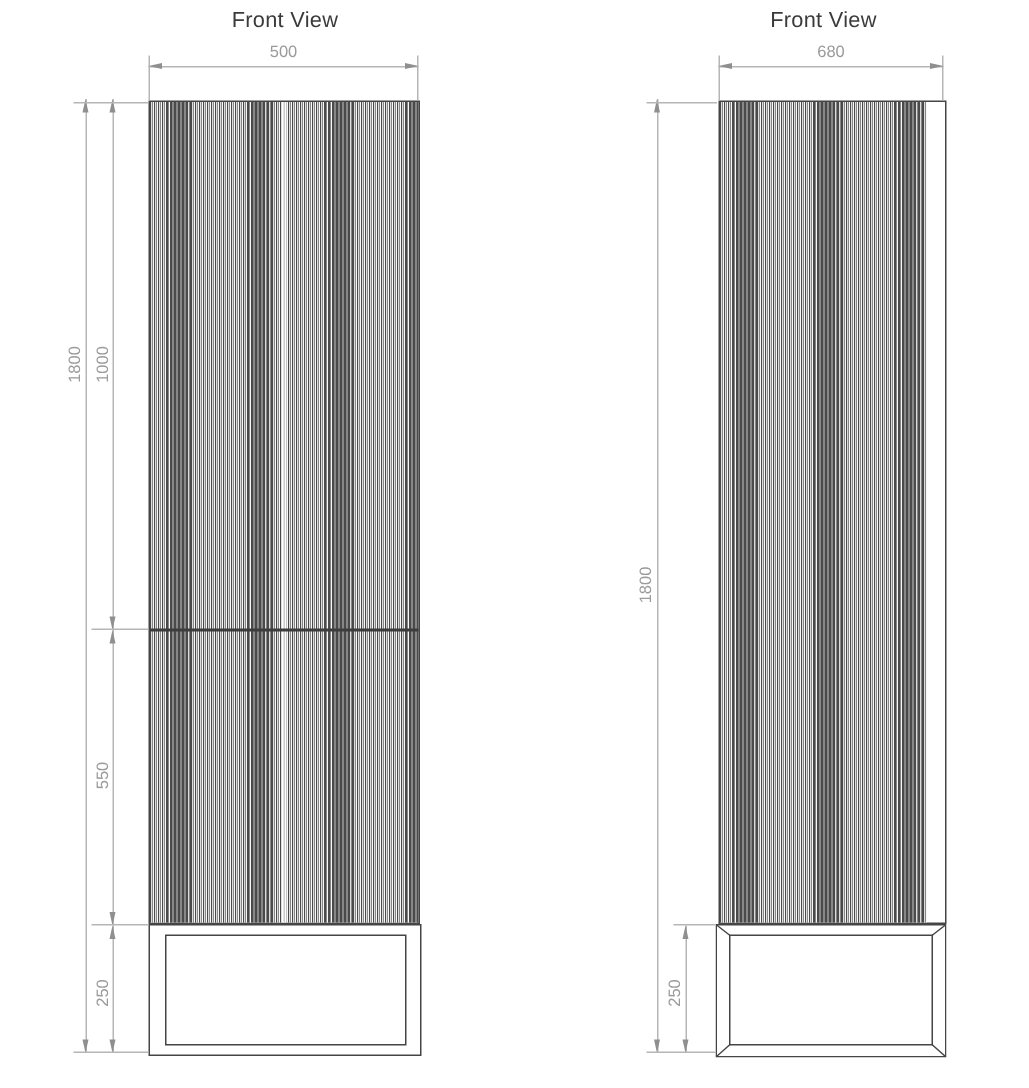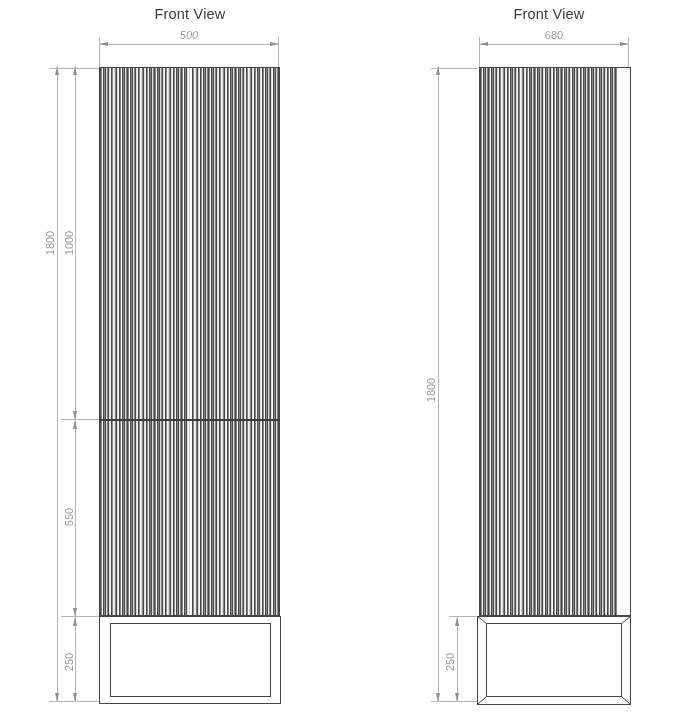--- a/index.html
+++ b/index.html
@@ -60,21 +60,21 @@
 
   <div class="plinth-outer" style="left:99px; top:616px; width:182px; height:88px;">
     <div class="plinth-inner" style="left:10px; top:6px; right:9px; bottom:6px;"></div>
   </div>
 
   <div class="vline" style="left:99px; top:37px; height:30px;"></div>
   <div class="vline" style="left:278px; top:37px; height:30px;"></div>
   <div class="hline" style="left:99px; top:44px; width:180px;"></div>
   <div class="ar left" style="left:99px;  top:42px;"></div>
   <div class="ar right" style="left:270px; top:42px;"></div>
-  <div class="dimlabel hlabel" style="left:99px; top:29px; width:180px;font-style:italic;">500</div>
+  <div class="dimlabel hlabel" style="left:99px; top:29px; width:180px;">500</div>
 
   <div class="vline" style="left:57px; top:66px; height:636px;"></div>
   <div class="ar up" style="left:55px; top:66px;"></div>
   <div class="ar down" style="left:55px; top:693px;"></div>
   <div class="dimlabel vlabel" style="left:50px; top:243px;">1800</div>
 
   <div class="vline" style="left:75px; top:66px; height:354px;"></div>
   <div class="ar up" style="left:73px; top:66px;"></div>
   <div class="ar down" style="left:73px; top:411px;"></div>
   <div class="dimlabel vlabel" style="left:69px; top:243px;">1000</div>

